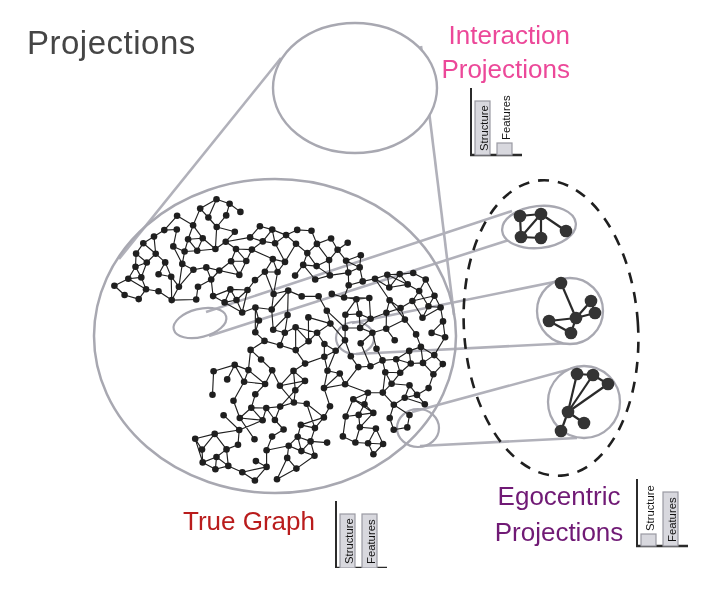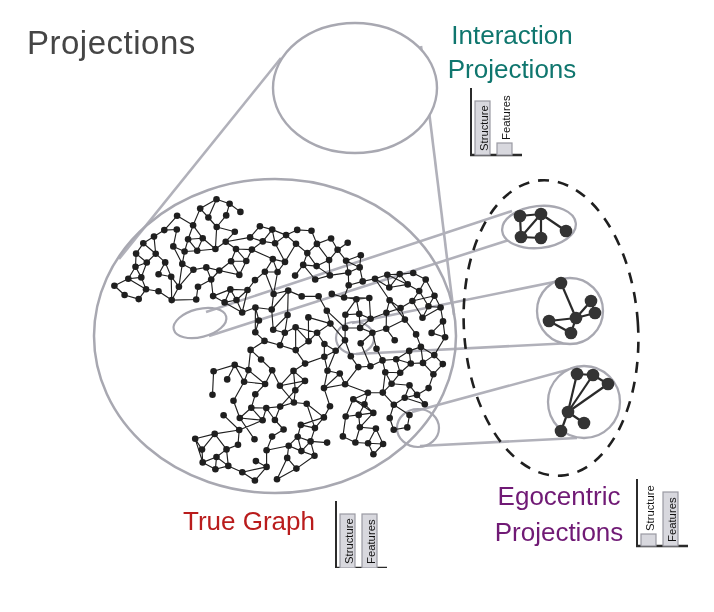--- a/index.html
+++ b/index.html
@@ -6,21 +6,21 @@
   .stage{
     position:relative;width:714px;height:568px;background:#ffffff;overflow:hidden;
     font-family:"Liberation Sans", sans-serif;
   }
   .stage svg{position:absolute;left:0;top:0;}
   .lbl{position:absolute;text-align:center;white-space:nowrap;}
   .lbl span{display:block;}
   #page-title{
     position:absolute;left:27px;top:24px;font-size:33px;letter-spacing:.5px;color:#454545;
   }
-  #interaction-label{left:437px;top:18px;width:150px;font-size:26px;line-height:34px;color:#0f766e;}
+  #interaction-label{left:420px;top:18px;width:150px;font-size:26px;line-height:34px;color:#ec4899;text-align:right;}
   #true-graph-label{left:158px;top:505px;width:182px;font-size:26px;line-height:32px;color:#b91c1c;}
   #egocentric-label{left:478px;top:478px;width:162px;font-size:26px;line-height:36px;color:#701a75;}
   .mini-chart{position:absolute;width:58px;height:74px;}
   #chart-interaction{left:466px;top:86px;}
   #chart-true-graph{left:331px;top:499px;}
   #chart-egocentric{left:632px;top:477px;}
 </style>
 </head>
 <body>
 

